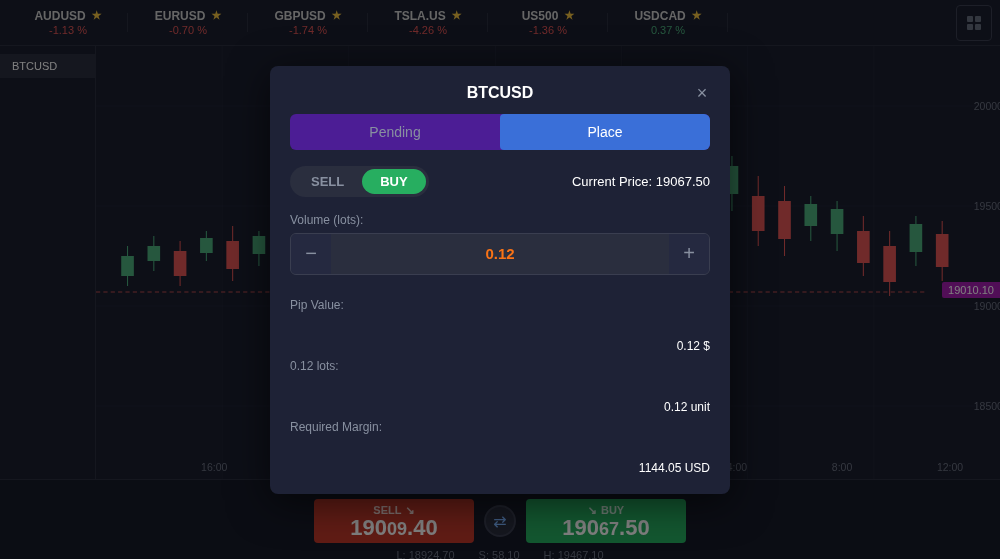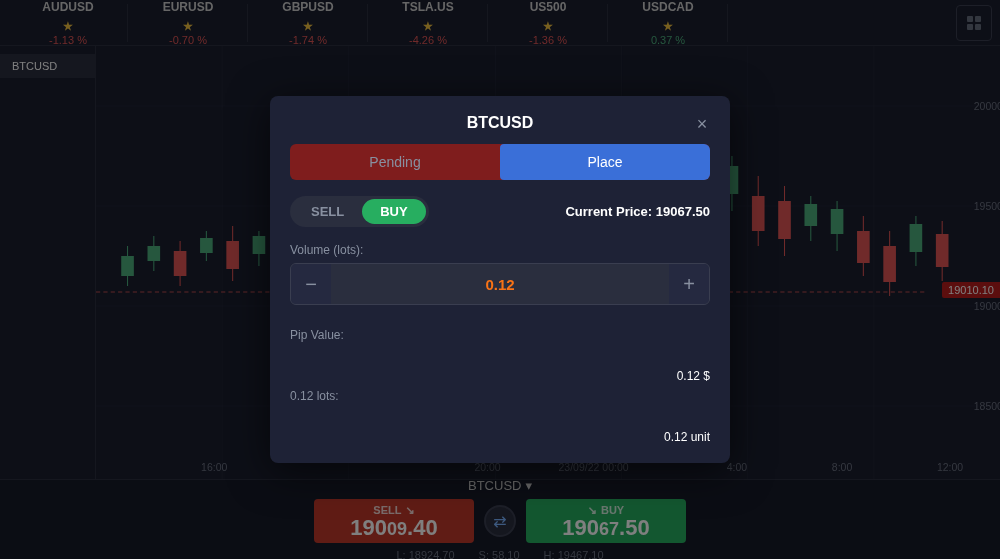--- a/index.html
+++ b/index.html
@@ -33,26 +33,25 @@
     }
     .ticker-item:not(:last-child)::after {
       content: '';
       position: absolute;
       right: 0; top: 8px; bottom: 8px;
       width: 1px;
       background: #2a2e3e;
     }
     .ticker-top {
       display: flex;
-      align-items: center;
+      align-items: flex-start;
       gap: 6px;
       font-size: 12px;
       font-weight: 600;
       color: #ccc;
-      flex-direction: column;
     }
     .ticker-top .star { color: #f0c040; font-size: 11px; }
     .ticker-change {
       font-size: 11px;
       margin-top: 1px;
     }
     .ticker-change.neg { color: #e05555; text-align: center; }
     .ticker-change.pos { color: #4caf7d; }
     .grid-icon {
       margin-left: auto;
@@ -94,21 +93,21 @@
       flex: 1;
       background: #1a1e2e;
       position: relative;
       overflow: hidden;
     }
 
     
     .price-label {
       position: absolute;
       right: 0;
-      background: #b91c1c;
+      background: #a21caf;
       color: #fff;
       font-size: 11px;
       padding: 2px 6px;
       border-radius: 2px 0 0 2px;
     }
 
     
     .bottom-bar {
       height: 80px;
       background: #161a28;
@@ -222,21 +221,21 @@
       font-size: 18px;
       border-radius: 50%;
     }
 
     
     .modal-tabs {
       display: flex;
       margin: 0 20px 16px;
       border-radius: 6px;
       overflow: hidden;
-      background: #7f1d1d;
+      background: #4c1d95;
     }
     .modal-tab {
       flex: 1;
       padding: 10px;
       text-align: center;
       font-size: 14px;
       font-weight: 500;
       cursor: pointer;
       color: #8890a0;
       transition: all 0.2s;
@@ -271,21 +270,21 @@
     .toggle-btn.active-buy {
       background: #27ae60;
       color: #fff;
     }
     .current-price {
       font-size: 13px;
       color: #8890a0;
     }
     .current-price span {
       color: #fff;
-      font-weight: 700;
+      font-weight: 400;
     }
 
     
     .volume-section {
       padding: 0 20px 12px;
     }
     .volume-label {
       font-size: 12px;
       color: #8890a0;
       margin-bottom: 6px;
@@ -607,17 +606,21 @@
 
     <div class="info-rows">
       <div class="info-row">
         <span class="info-key">Pip Value:</span>
         <span class="info-val">0.12 $</span>
       </div>
       <div class="info-row">
         <span class="info-key">0.12 lots:</span>
         <span class="info-val">0.12 unit</span>
       </div>
+      <div class="info-row">
+        <span class="info-key">Required Margin:</span>
+        <span class="info-val">1144.05 USD</span>
+      </div>
     </div>
 
 
   </div>
 </div>
 
 </body></html>

